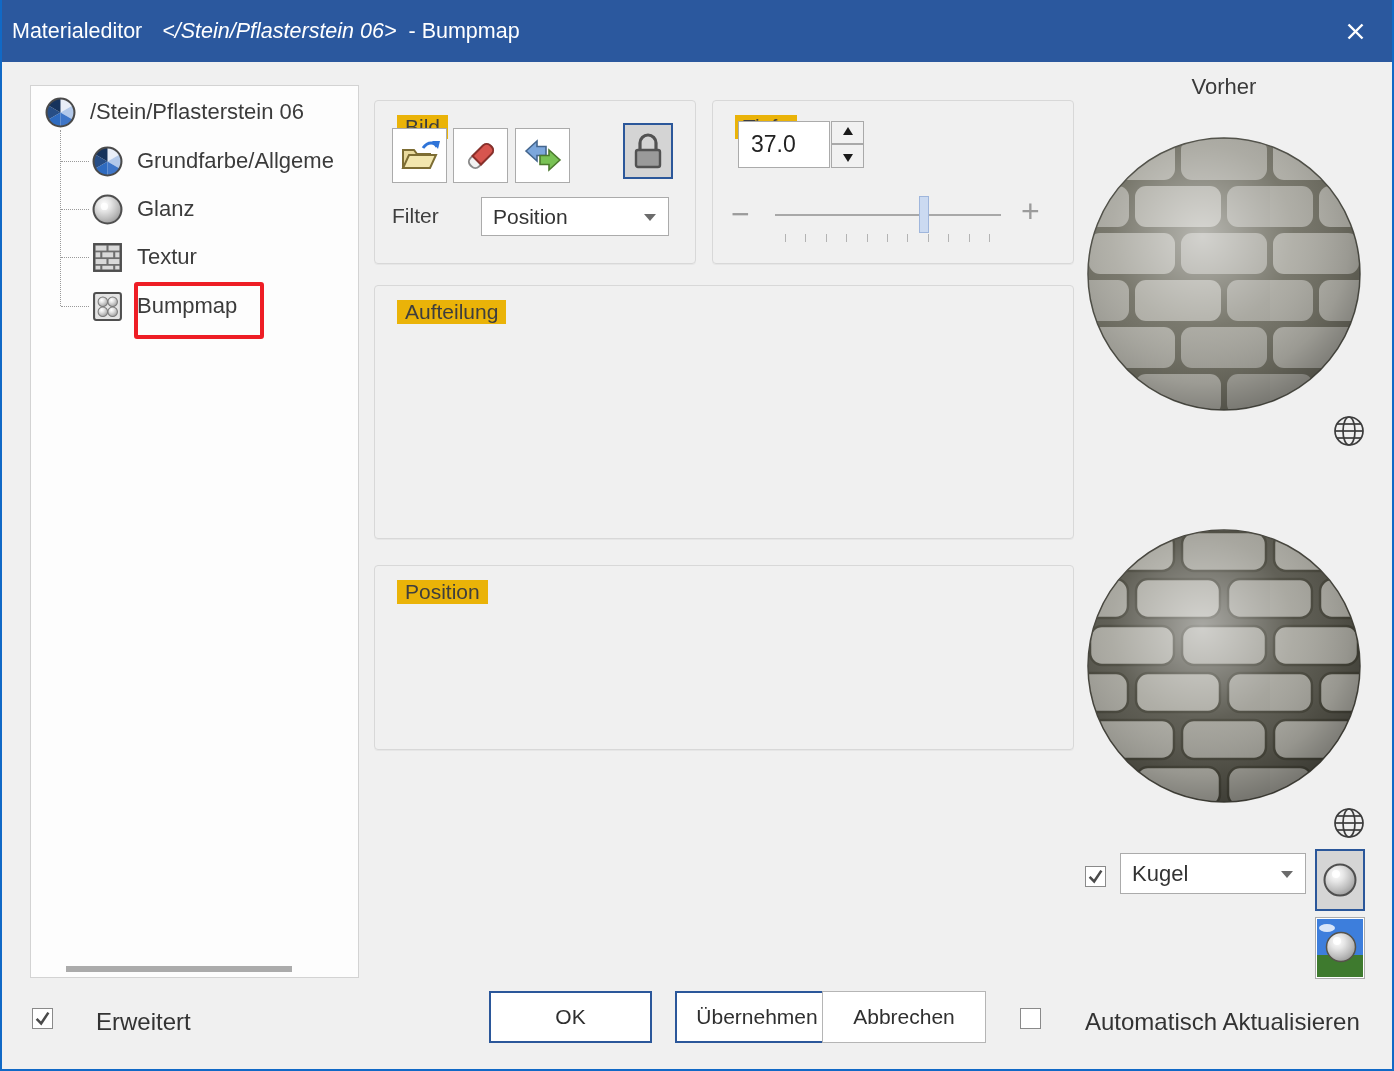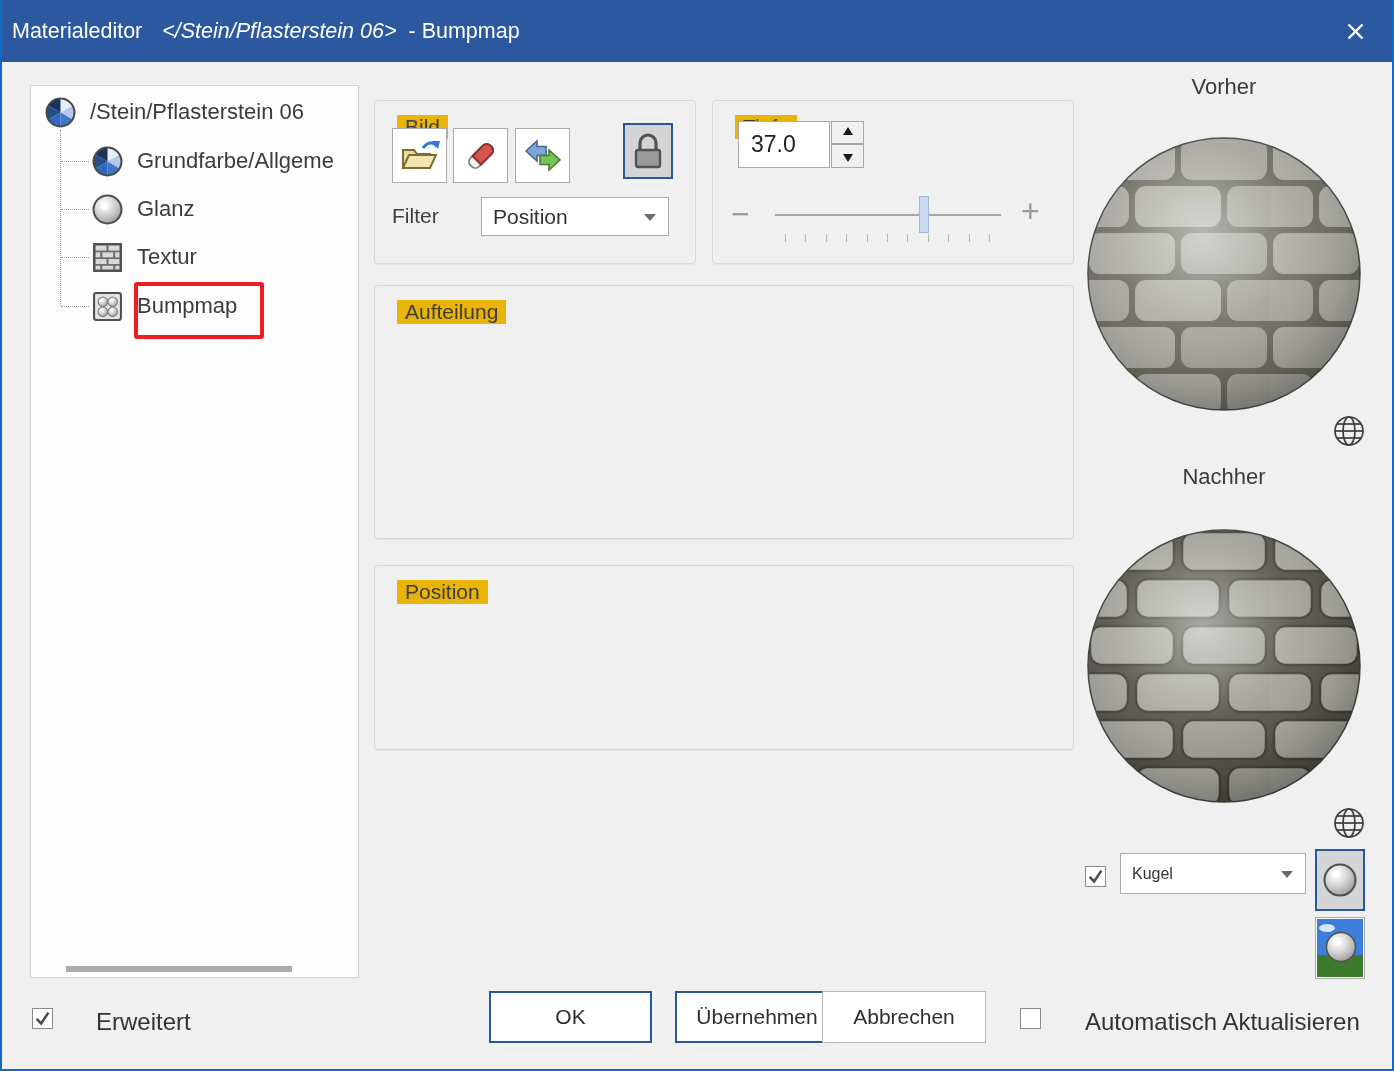--- a/index.html
+++ b/index.html
@@ -298,42 +298,41 @@
   <svg class="globe" style="left:1330px;top:414px" viewBox="0 0 34 34">
     <g fill="none" stroke="#3C3C3C" stroke-width="1.7">
       <circle cx="17" cy="17" r="14"></circle>
       <ellipse cx="17" cy="17" rx="6" ry="14"></ellipse>
       <line x1="3" y1="17" x2="31" y2="17"></line>
       <line x1="5" y1="10" x2="29" y2="10"></line>
       <line x1="5" y1="24" x2="29" y2="24"></line>
     </g>
   </svg>
 
-  <div class="preview-label" style="top:464px">Nachher</div>
   <svg class="sphere" style="left:1084px;top:528px" width="276" height="276">
     <circle cx="138" cy="138" r="136" fill="url(#cobbleB)" stroke="#45443C" stroke-width="1.5"></circle>
     <circle cx="138" cy="138" r="136" fill="url(#shadeGrad)"></circle>
   </svg>
   <svg class="globe" style="left:1330px;top:806px" viewBox="0 0 34 34">
     <g fill="none" stroke="#3C3C3C" stroke-width="1.7">
       <circle cx="17" cy="17" r="14"></circle>
       <ellipse cx="17" cy="17" rx="6" ry="14"></ellipse>
       <line x1="3" y1="17" x2="31" y2="17"></line>
       <line x1="5" y1="10" x2="29" y2="10"></line>
       <line x1="5" y1="24" x2="29" y2="24"></line>
     </g>
   </svg>
 
   <div class="checkbox" style="left:1083px;top:866px">
     <svg width="19" height="19" viewBox="0 0 21 21" style="visibility: visible;">
       <polyline points="4,11 9,16 17,4" fill="none" stroke="#4A4A4A" stroke-width="2.8"></polyline>
     </svg>
   </div>
   <div class="dropdown" style="left:1118px;top:853px;width:184px;height:39px">
-    <span class="dval" style="font-size:16px">Kugel</span>
+    <span class="dval" style="font-size:22px">Kugel</span>
     <span class="caret"></span>
   </div>
 
   <div class="shape-btn sel" style="top:849px">
     <svg width="36" height="36" viewBox="0 0 36 36">
       <circle cx="18" cy="18" r="15.5" fill="url(#ballGrad)" stroke="#4F4F4F" stroke-width="2"></circle>
       <circle cx="14" cy="12" r="4" fill="rgba(255,255,255,0.9)"></circle>
     </svg>
   </div>
   <div class="shape-btn plain" style="top:917px">

